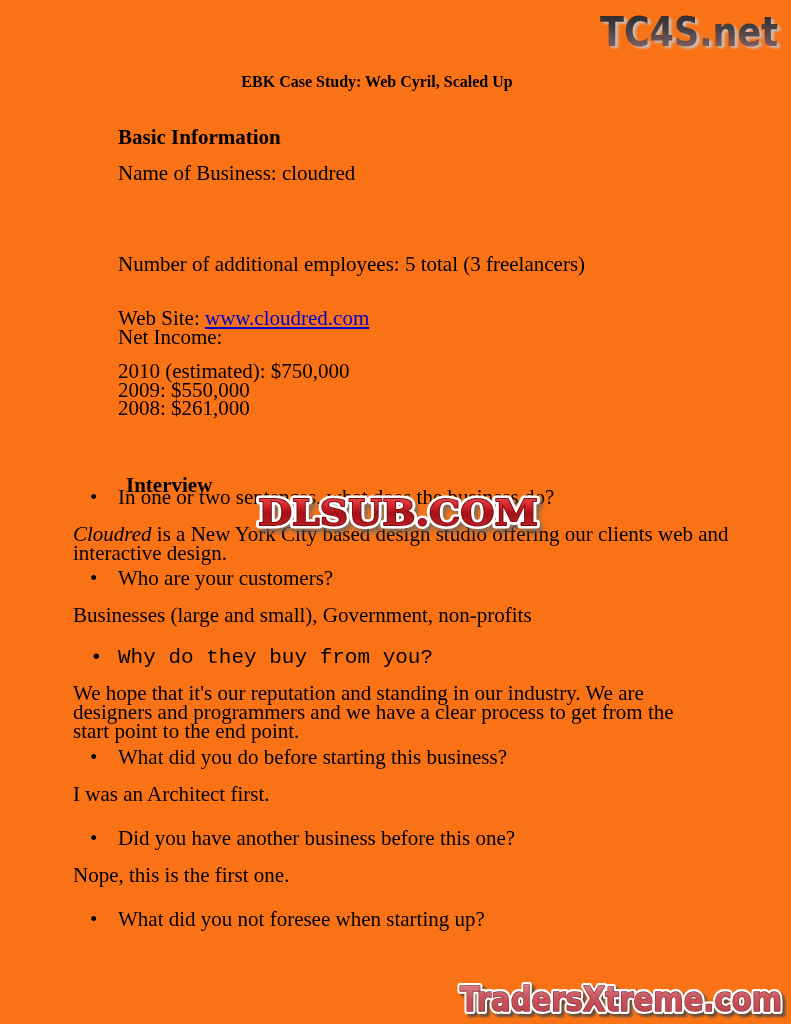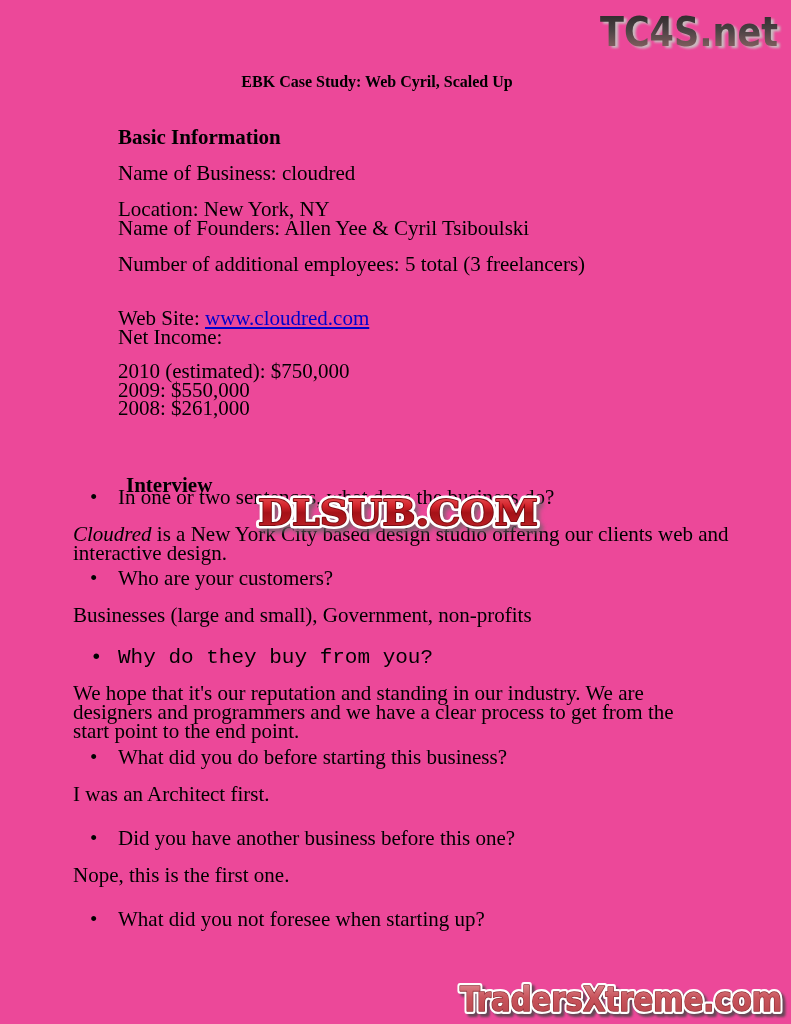--- a/index.html
+++ b/index.html
@@ -1,20 +1,20 @@
 <!DOCTYPE html>
 <html><head>
 <meta charset="utf-8">
 <style>
   html, body { margin: 0; padding: 0; background: #ffffff; }
   .page {
     position: relative;
     width: 791px;
     height: 1024px;
-    background: #ec4899;
+    background: #f97316;
     overflow: hidden;
     font-family: "Liberation Serif", serif;
     color: #000000;
   }
   .abs { position: absolute; }
   .body-text { font-size: 21px; line-height: 18.5px; }
   .bold { font-weight: bold; }
   .italic { font-style: italic; }
   .title {
     font-size: 16px;
@@ -64,24 +64,20 @@
     </defs>
     <text x="185" y="43" text-anchor="end" font-family="DejaVu Sans, sans-serif" font-weight="bold" font-size="41" textLength="178" lengthAdjust="spacingAndGlyphs" fill="url(#gradLogo)">TC4S.net</text>
   </svg>
 
   <div class="abs title" style="left:73px; top:73px; width:608px;">EBK Case Study: Web Cyril, Scaled Up</div>
 
   <div class="abs body-text bold" style="left:118px; top:128px;">Basic Information</div>
 
   <div class="abs body-text" style="left:118px; top:164px;">Name of Business: cloudred</div>
 
-  <div class="abs body-text" style="left:118px; top:200px;">
-    <div>Location: New York, NY</div>
-    <div>Name of Founders: Allen Yee &amp; Cyril Tsiboulski</div>
-  </div>
 
   <div class="abs body-text" style="left:118px; top:255px;">
     <div>Number of additional employees: 5 total (3 freelancers)</div>
   </div>
 
   <div class="abs body-text" style="left:118px; top:309px;">
     <div>
       <span>Web Site: </span><a class="link">www.cloudred.com</a>
     </div>
     <div>Net Income:</div>

